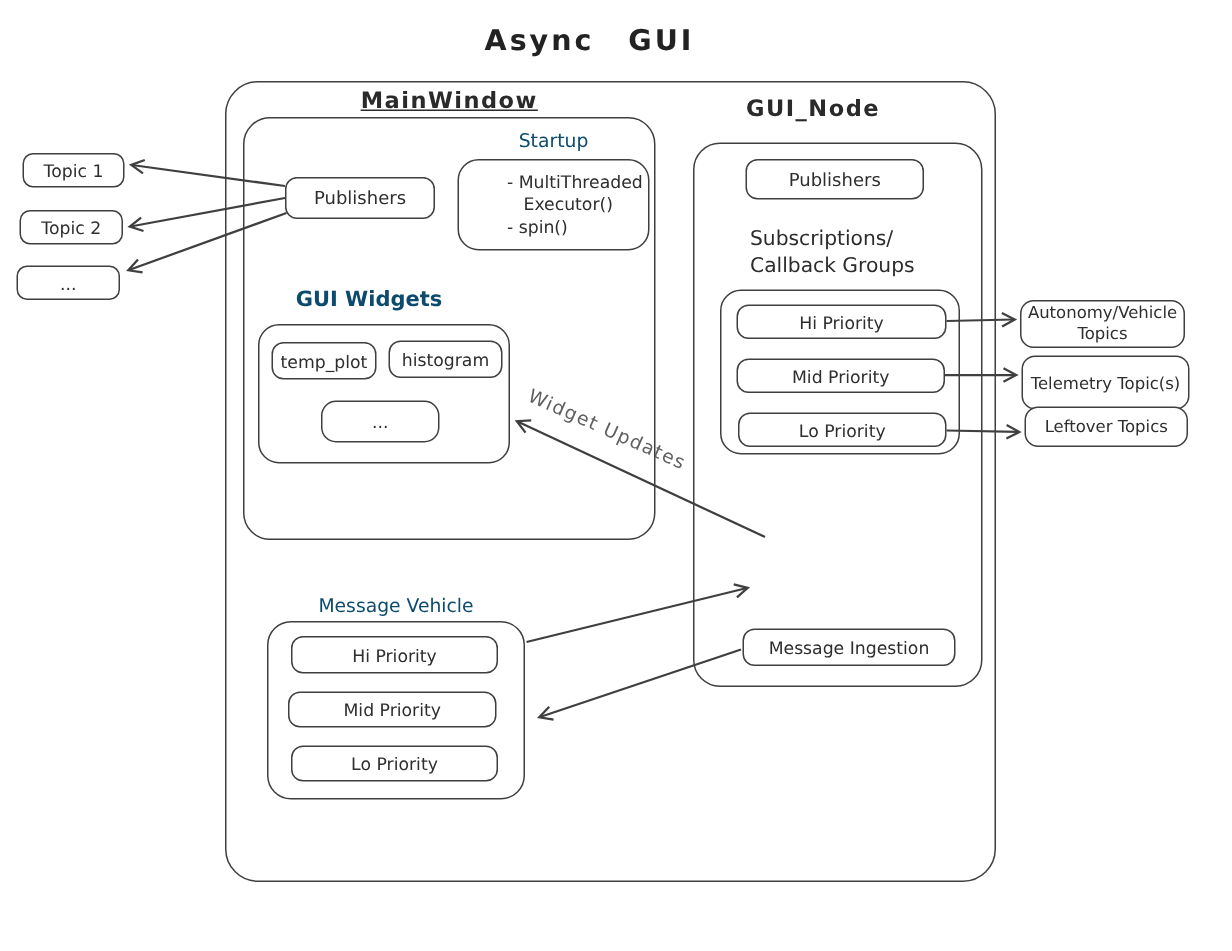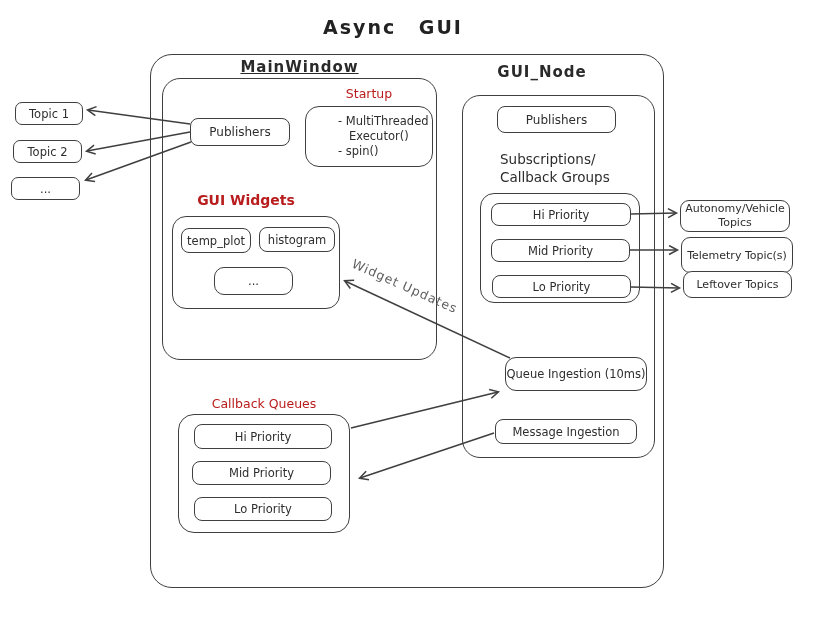--- a/index.html
+++ b/index.html
@@ -23,21 +23,21 @@
     border-radius:10px;display:flex;align-items:center;justify-content:center;
     font-size:12px;color:var(--text);box-sizing:border-box;text-align:center;
   }
   .frame{background:#fff;}
   .small{font-size:11.5px;}
   .section-label{
     position:absolute;text-align:center;font-size:15px;font-weight:700;
     letter-spacing:1px;color:#2a2a2a;
   }
   .mini-label{
-    position:absolute;text-align:center;font-size:12.5px;color:#b91c1c;
+    position:absolute;text-align:center;font-size:12.5px;color:#0c4a6e;
   }
   .startup-lines{
     display:flex;flex-direction:column;align-items:flex-start;
     font-size:11.5px;line-height:15px;width:100%;padding-left:12px;text-align:left;
   }
   .startup-lines .indent{padding-left:11px;}
   .subs-label{
     position:absolute;font-size:13.5px;color:#2c2c2c;line-height:18px;text-align:left;
   }
   .rot-label{
@@ -77,38 +77,37 @@
       <span>- spin()</span>
     </div>
   </div>
 
   <div class="mini-label" style="left:162px;top:192px;width:168px;font-size:14px;font-weight:600;">GUI Widgets</div>
   <div class="box frame" style="left:172px;top:216px;width:168px;height:93px;border-radius:14px;"></div>
   <div class="box small" style="left:181px;top:228px;width:70px;height:25px;border-radius:8px;">temp_plot</div>
   <div class="box small" style="left:259px;top:227px;width:76px;height:25px;border-radius:8px;">histogram</div>
   <div class="box small" style="left:214px;top:267px;width:79px;height:28px;border-radius:10px;">...</div>
 
-  <div class="mini-label" style="left:178px;top:396px;width:172px;">Callback Queues</div>
+  <div class="mini-label" style="left:178px;top:396px;width:172px;">Message Vehicle</div>
   <div class="box frame" style="left:178px;top:414px;width:172px;height:119px;border-radius:16px;"></div>
   <div class="box small" style="left:194px;top:424px;width:138px;height:25px;border-radius:8px;">Hi Priority</div>
   <div class="box small" style="left:192px;top:461px;width:139px;height:24px;border-radius:8px;">Mid Priority</div>
   <div class="box small" style="left:194px;top:497px;width:138px;height:24px;border-radius:8px;">Lo Priority</div>
 
   <div class="box" style="left:497px;top:106px;width:119px;height:27px;border-radius:8px;">Publishers</div>
 
   <div class="subs-label" style="left:500px;top:150px;width:140px;">
     <div>Subscriptions/</div>
     <div>Callback Groups</div>
   </div>
   <div class="box frame" style="left:480px;top:193px;width:160px;height:110px;border-radius:14px;"></div>
   <div class="box small" style="left:491px;top:203px;width:140px;height:23px;border-radius:8px;">Hi Priority</div>
   <div class="box small" style="left:491px;top:239px;width:139px;height:23px;border-radius:8px;">Mid Priority</div>
   <div class="box small" style="left:492px;top:275px;width:139px;height:23px;border-radius:8px;">Lo Priority</div>
 
-  <div class="box small" style="left:505px;top:357px;width:142px;height:34px;border-radius:11px;">Queue Ingestion (10ms)</div>
   <div class="box small" style="left:495px;top:419px;width:142px;height:25px;border-radius:8px;">Message Ingestion</div>
 
   <div class="box" style="left:680px;top:200px;width:110px;height:32px;border-radius:9px;font-size:11px;line-height:1.25;padding:0 5px;">Autonomy/Vehicle Topics</div>
   <div class="box" style="left:681px;top:237px;width:112px;height:36px;border-radius:9px;font-size:11px;padding:0 2px;">Telemetry Topic(s)</div>
   <div class="box" style="left:683px;top:271px;width:109px;height:27px;border-radius:9px;font-size:11px;">Leftover Topics</div>
 
   <div class="rot-label" style="left:356px;top:256px;">Widget Updates</div>
 
   <svg class="overlay" width="821" height="634" viewBox="0 0 821 634">
     <defs>

